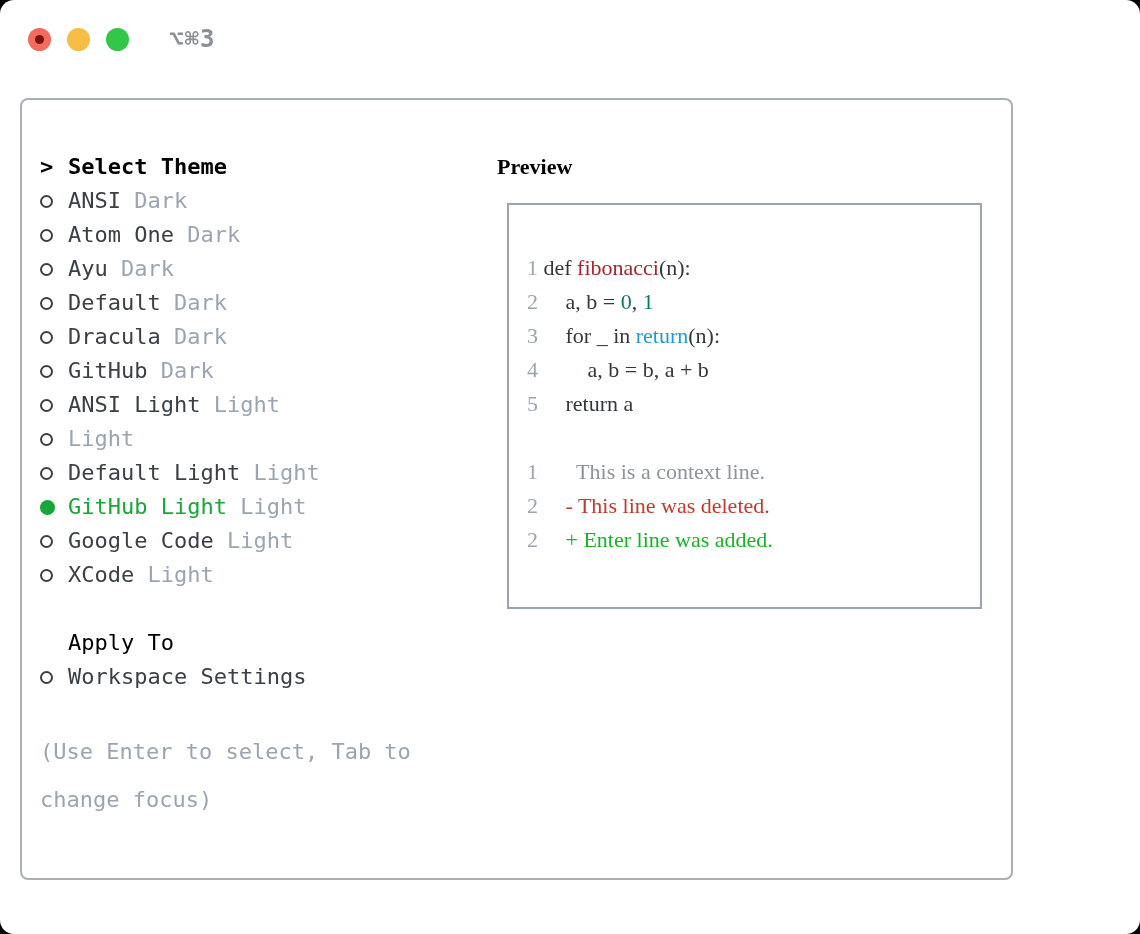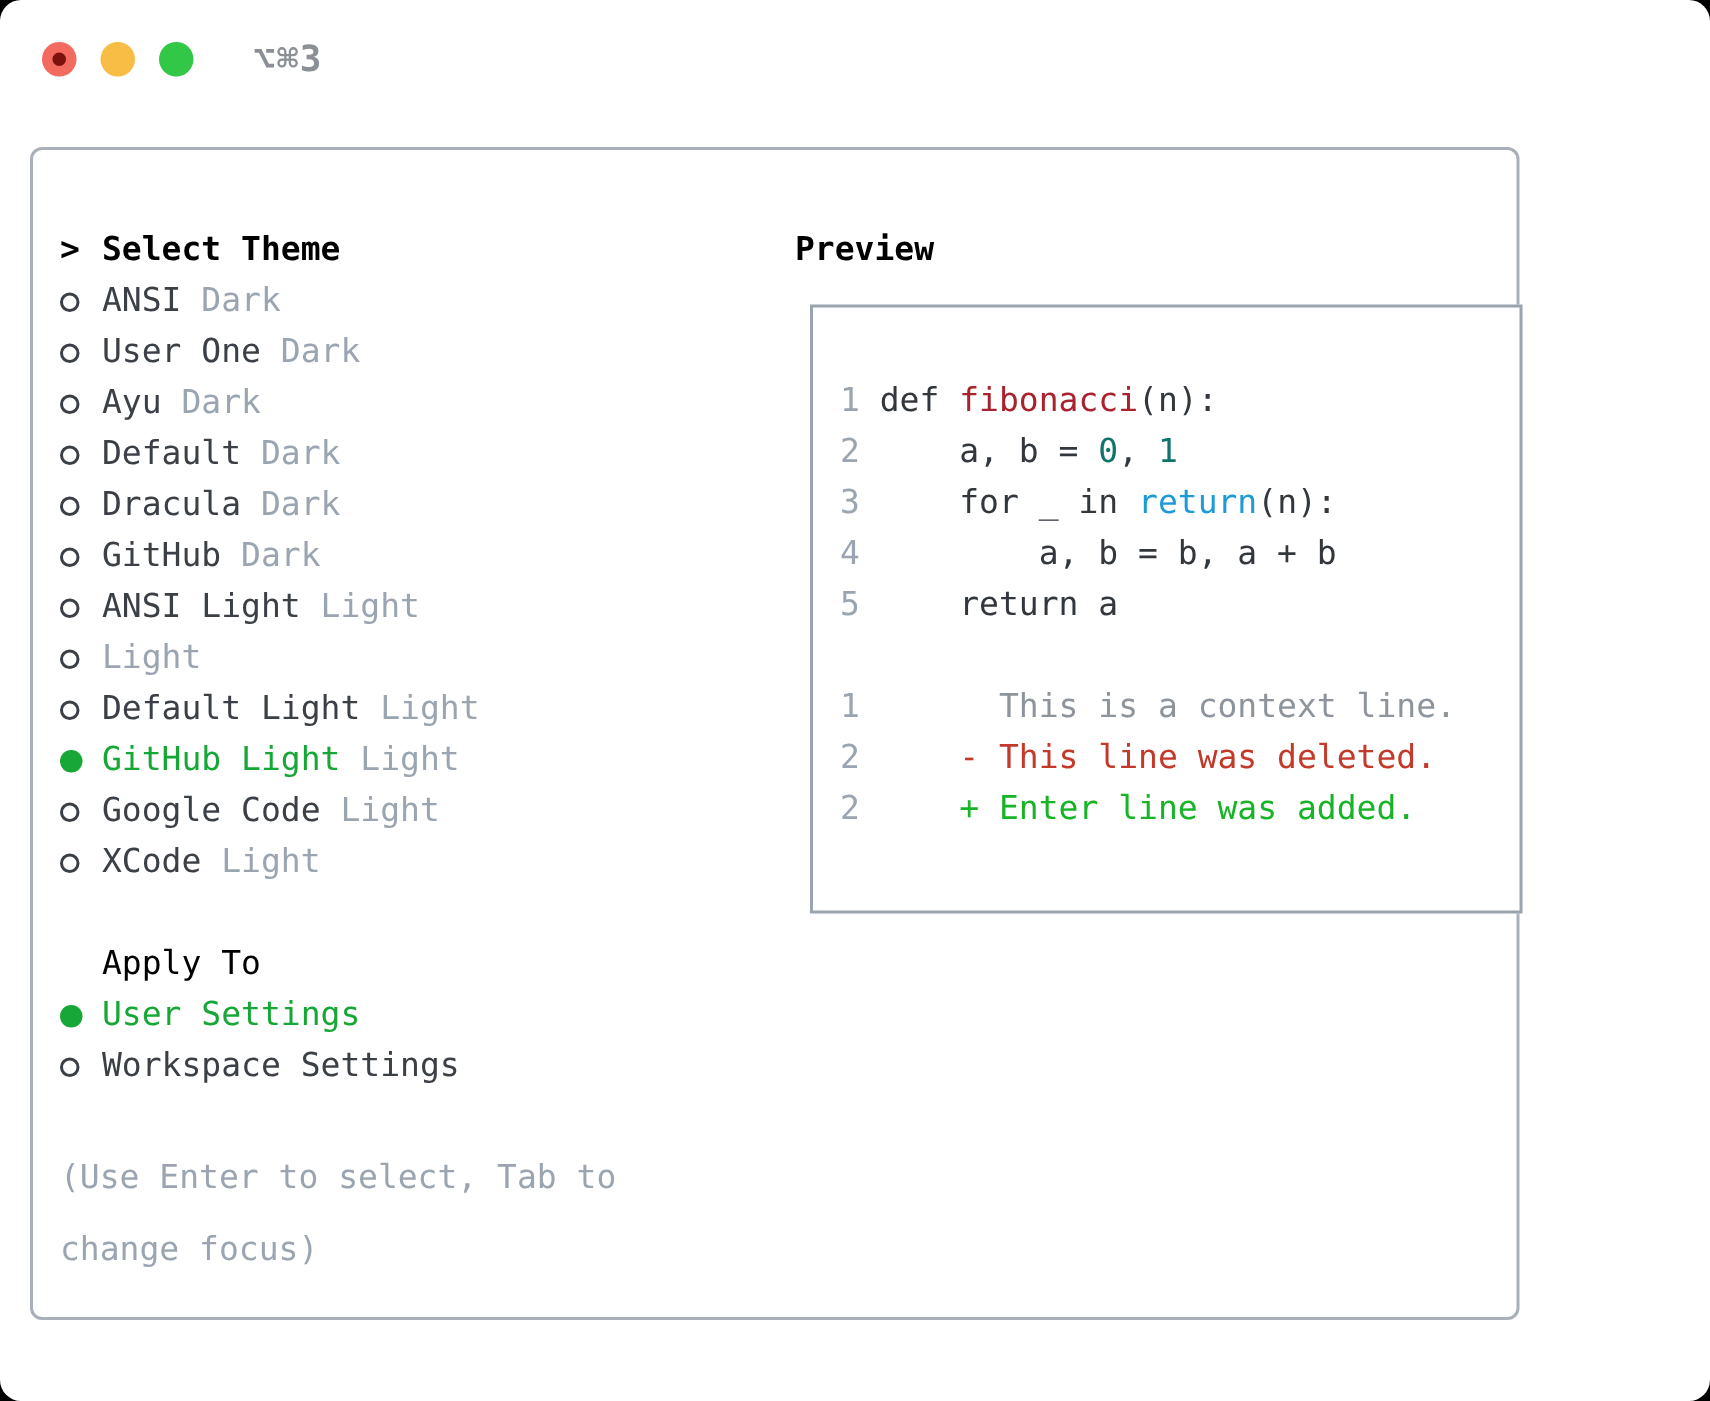--- a/index.html
+++ b/index.html
@@ -42,21 +42,21 @@
   .hdr{color:var(--header-text); font-weight:bold;}
   .hdr-plain{color:var(--header-text); font-weight:normal;}
   .prefix{color:var(--header-text); font-weight:bold;}
   .item-name{color:var(--item-text);}
   .item-row{cursor:pointer;}
   .item-row.selected .item-name{color:var(--accent-green);}
   .item-variant{color:var(--variant-text);}
   .blank-row{height:34px;}
   .hint{margin-top:0; color:var(--hint-text); width:432px; line-height:48px;}
   
-  .right-col{position:absolute; left:488px; top:50px;}
+  .right-col{position:absolute; left:455px; top:50px;font-family:Liberation Serif, serif;}
   .preview-header{margin-left:20px; font-size:22px; line-height:34px; font-weight:bold; color:var(--header-text);}
   .preview-box{
     margin-left:30px; margin-top:19px; width:475px; height:406px; box-sizing:border-box;
     border:2px solid var(--preview-border); background:#fff;
     padding:46px 0 0 18px; overflow:hidden;
   }
   .pline{height:34px; line-height:34px; font-size:22px; white-space:pre;}
   .seg-lineno{color:var(--lineno);}
   .seg-code{color:var(--code-text);}
   .seg-func{color:var(--func-red);}
@@ -89,21 +89,21 @@
       </div>
 
       <div id="theme-items">
           <div class="row item-row">
     <span class="bullet-col"><span class="radio"></span></span>
     <span class="item-name">ANSI </span>
     <span class="item-variant">Dark</span>
   </div>
           <div class="row item-row">
     <span class="bullet-col"><span class="radio"></span></span>
-    <span class="item-name">User One </span>
+    <span class="item-name">Atom One </span>
     <span class="item-variant">Dark</span>
   </div>
           <div class="row item-row">
     <span class="bullet-col"><span class="radio"></span></span>
     <span class="item-name">Ayu </span>
     <span class="item-variant">Dark</span>
   </div>
           <div class="row item-row">
     <span class="bullet-col"><span class="radio"></span></span>
     <span class="item-name">Default </span>
@@ -151,24 +151,20 @@
         </div>
 
       <div class="blank-row"></div>
 
       <div class="row">
         <span class="bullet-col"></span>
         <span class="hdr-plain">Apply To</span>
       </div>
 
       <div id="apply-options">
-          <div class="row item-row selected">
-    <span class="bullet-col"><span class="radio on"></span></span>
-    <span class="item-name">User Settings</span>
-  </div>
           <div class="row item-row">
     <span class="bullet-col"><span class="radio"></span></span>
     <span class="item-name">Workspace Settings</span>
   </div>
         </div>
 
       <div class="blank-row"></div>
 
       <div class="hint">(Use Enter to select, Tab to change focus)</div>
     </div>

